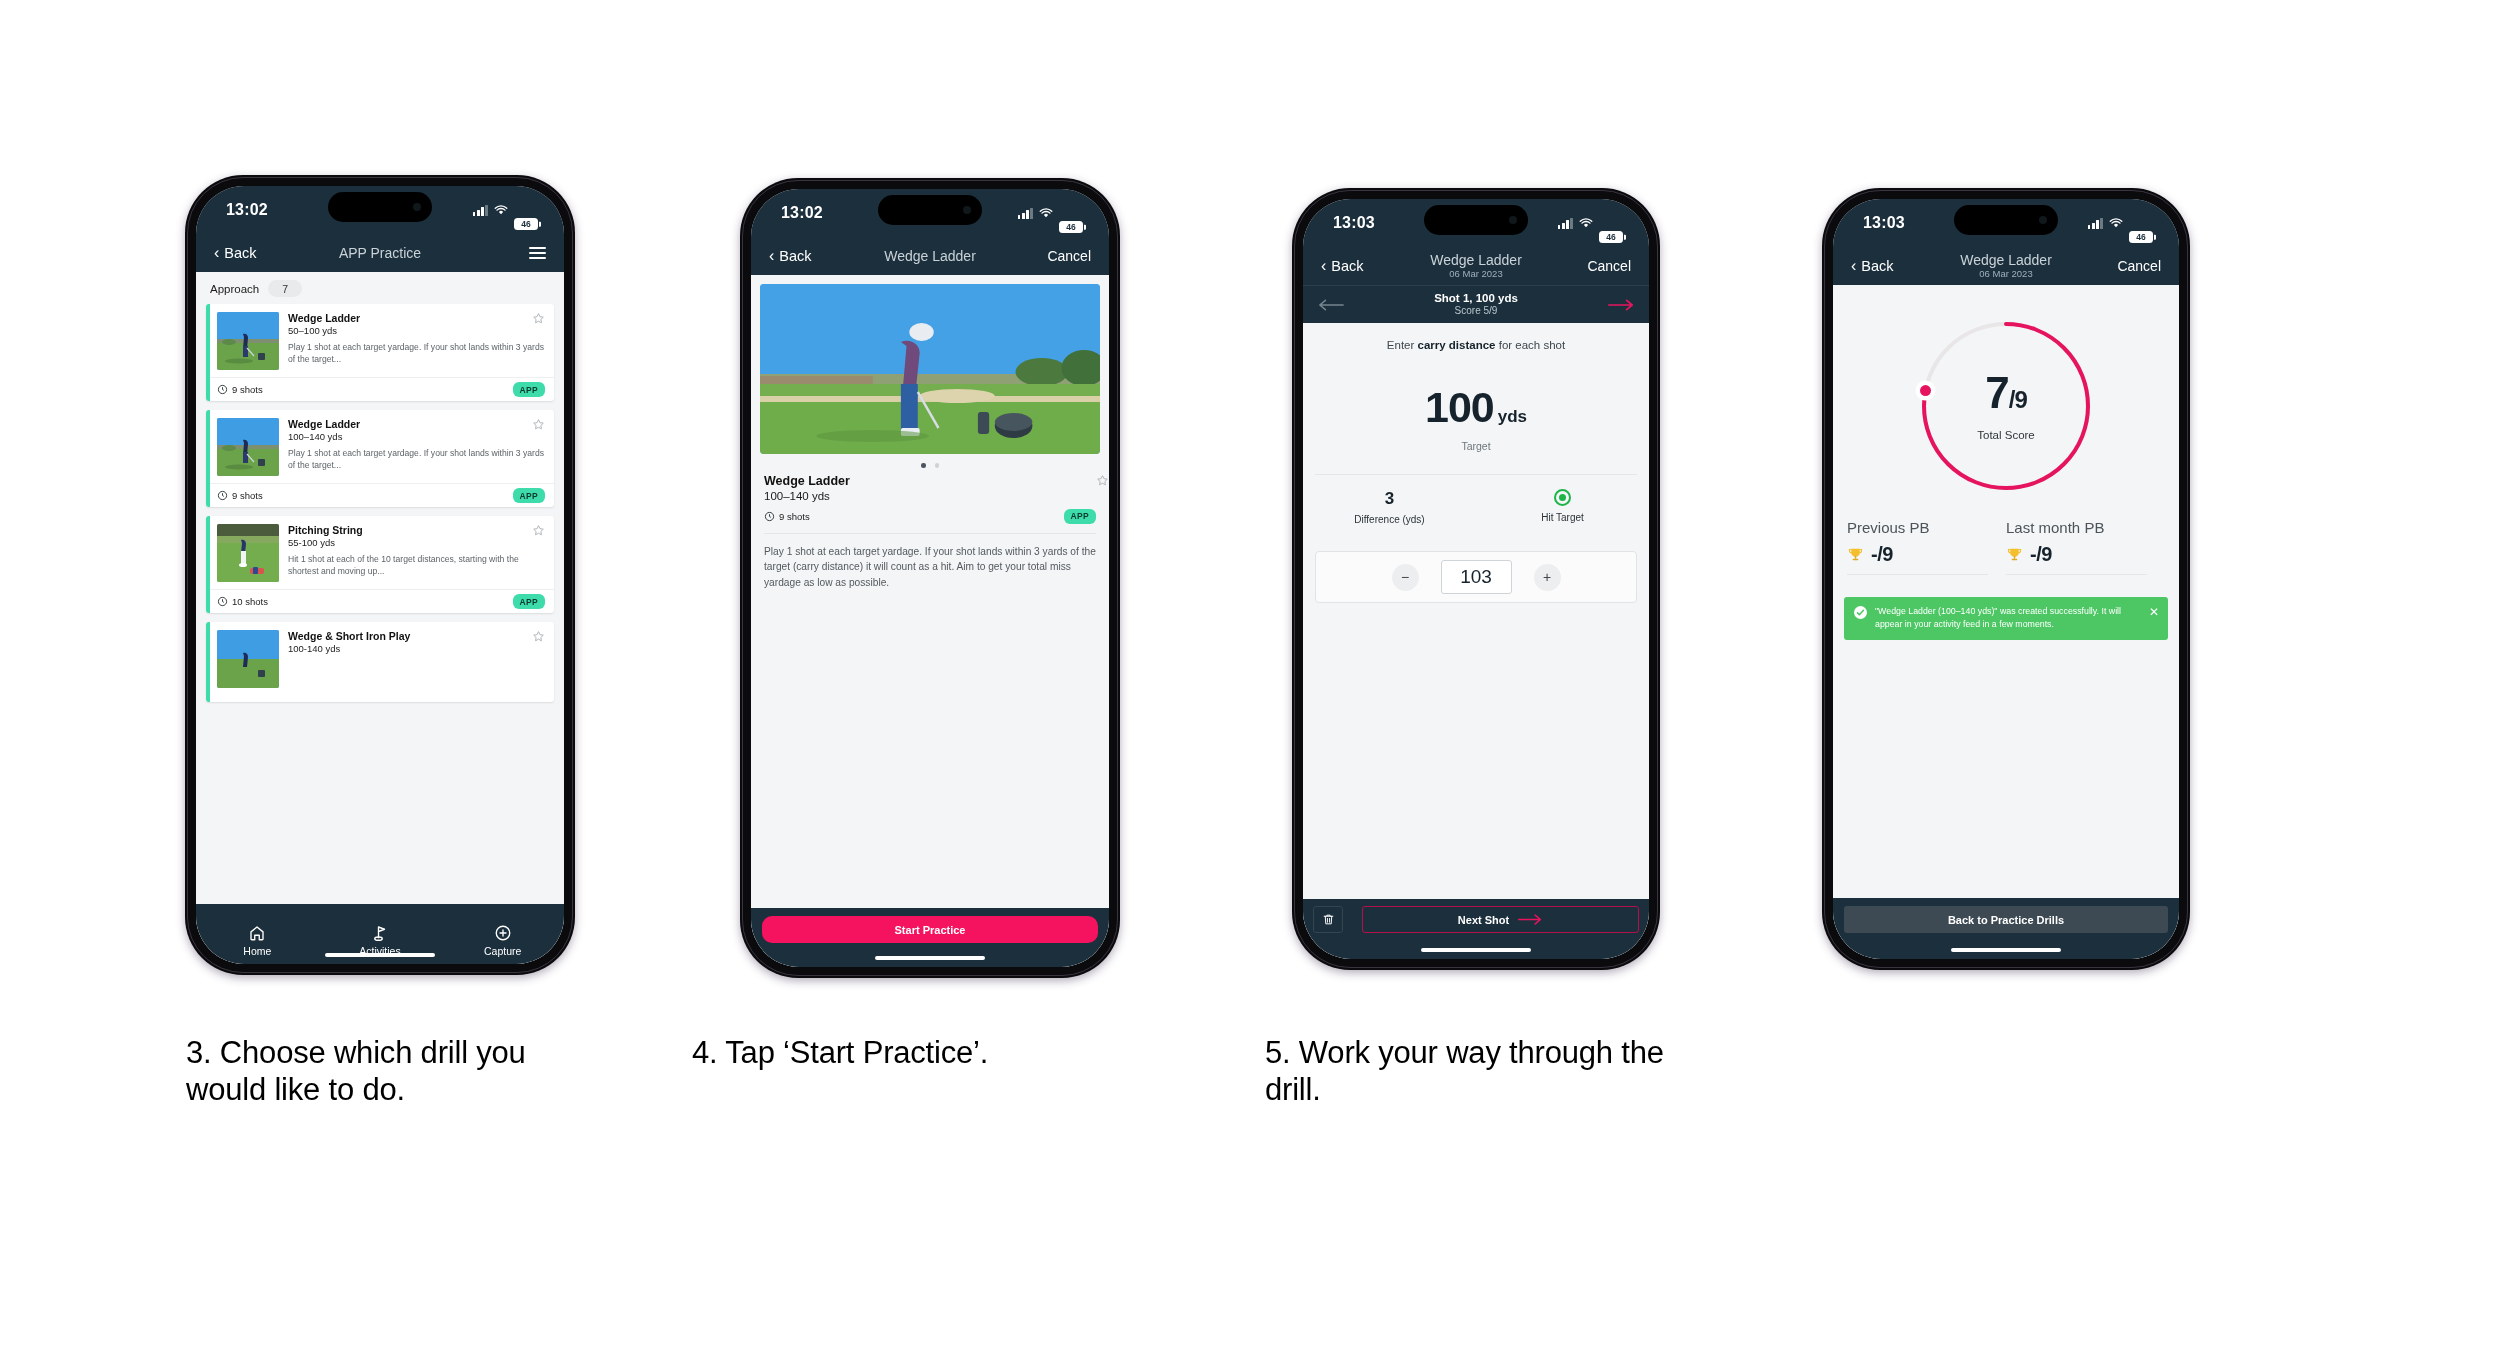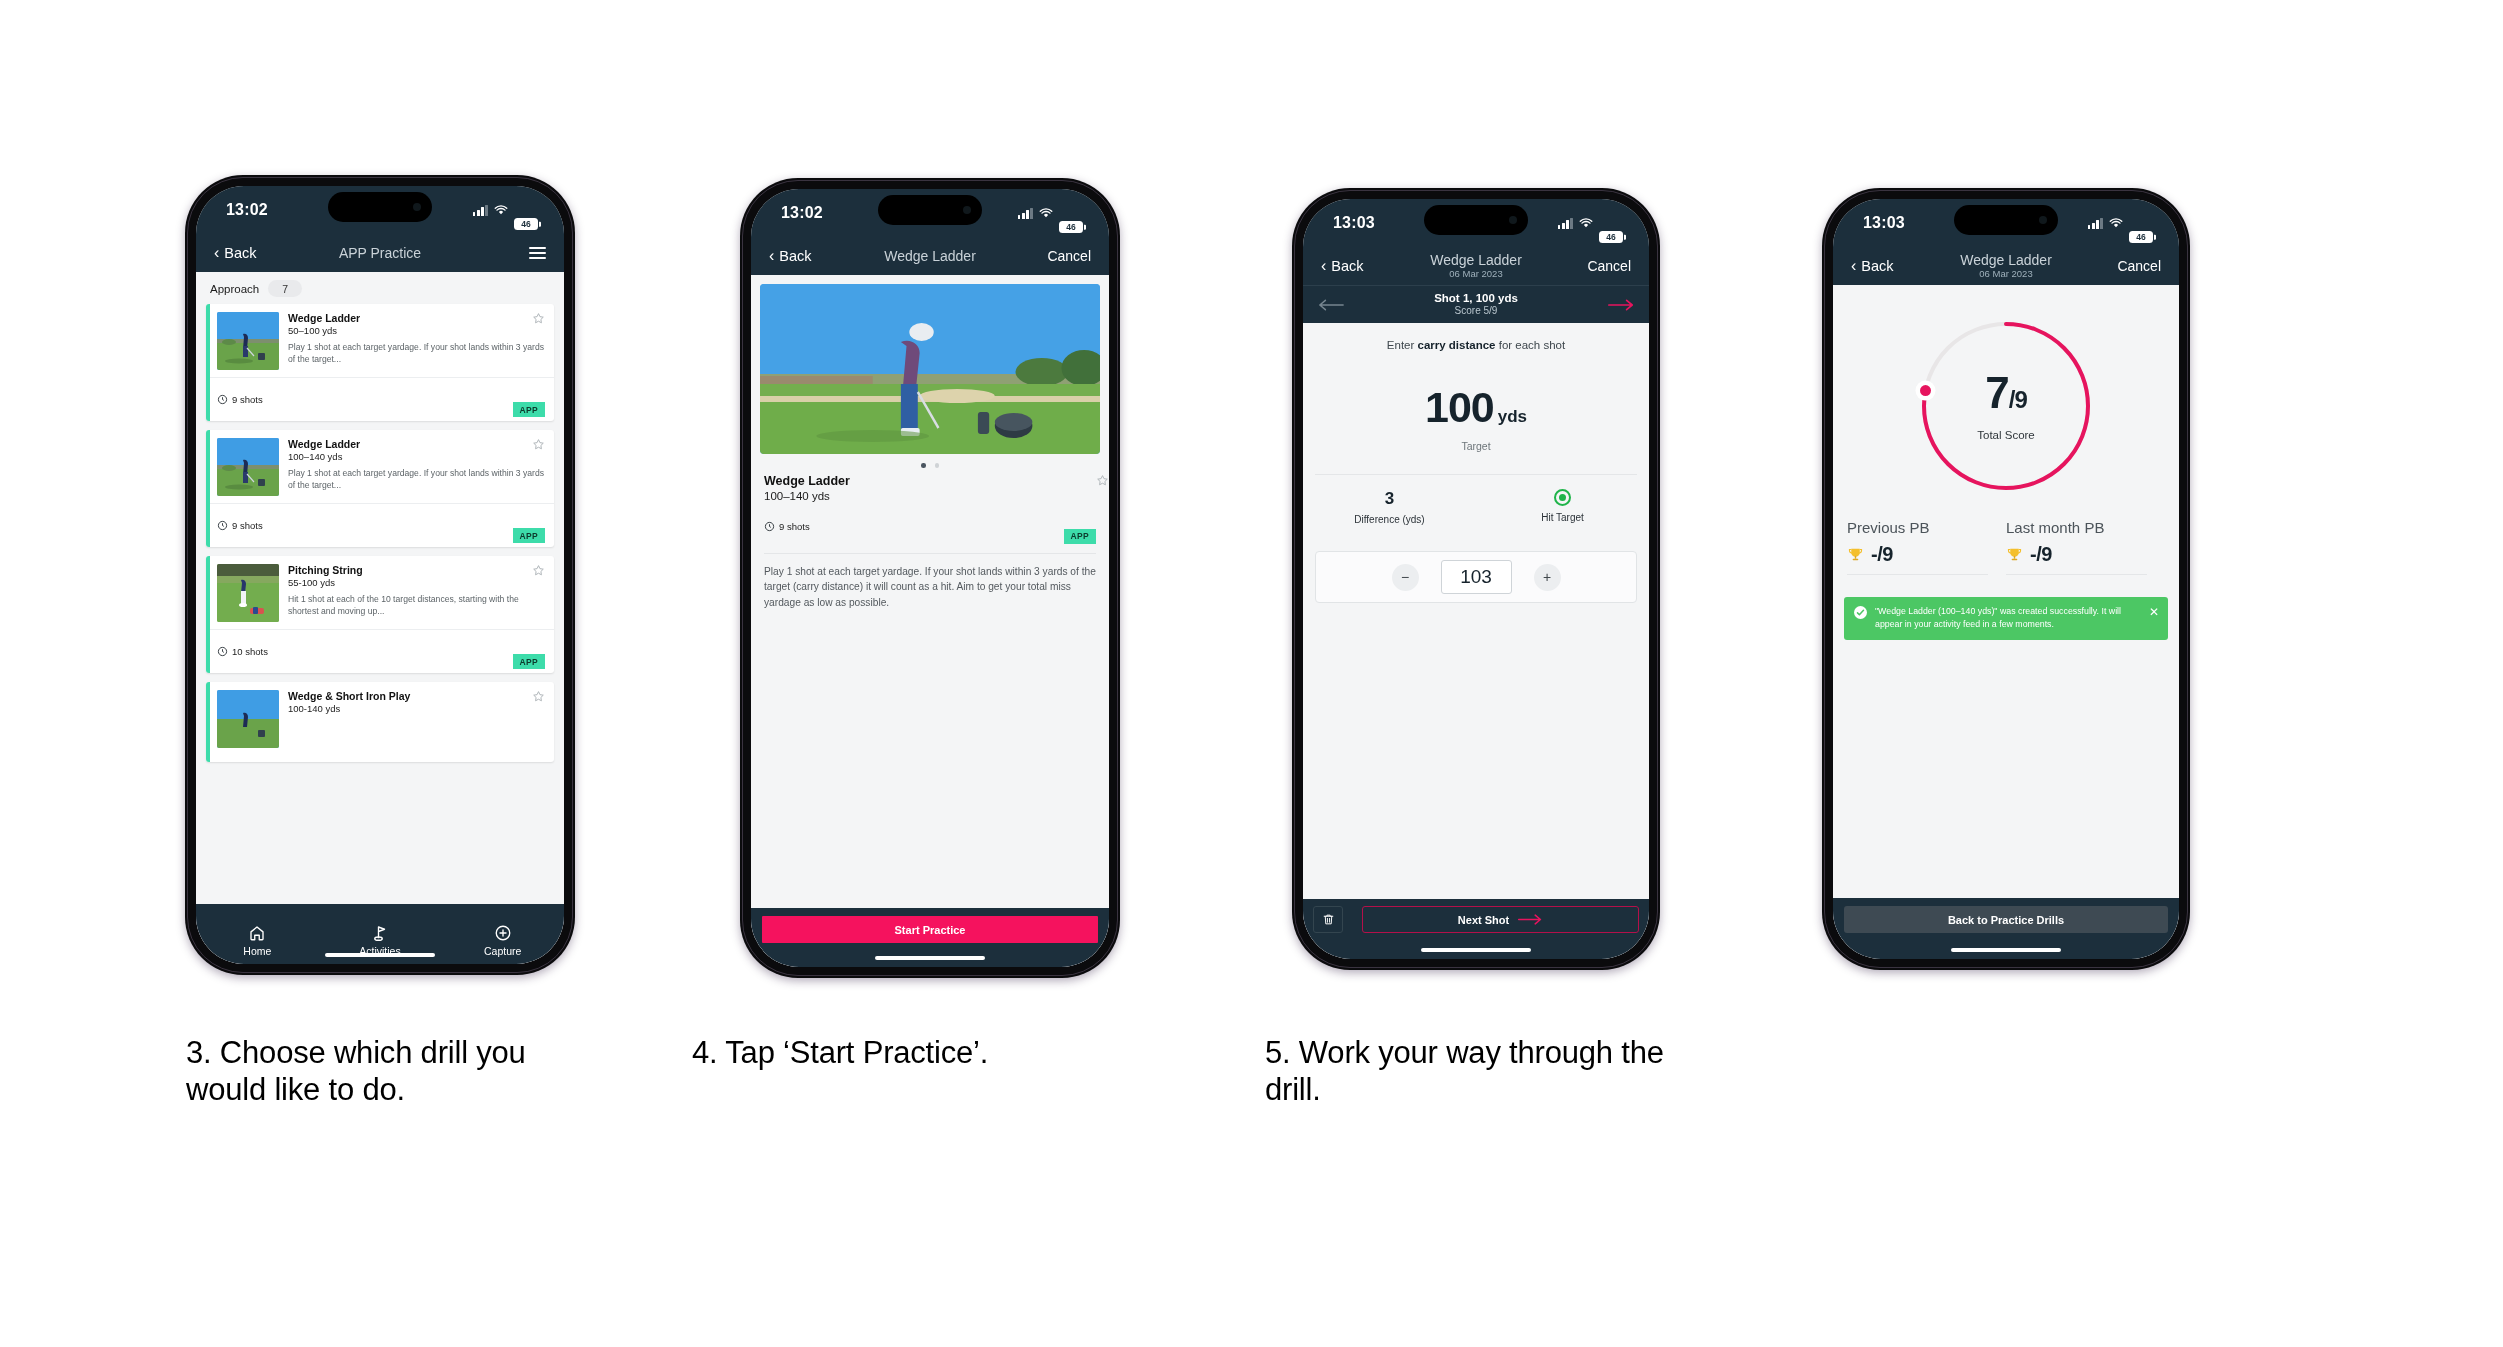--- a/index.html
+++ b/index.html
@@ -106,21 +106,21 @@
   .card-title { font-size: 10.5px; font-weight: 700; color: #111; }
   .card-sub { font-size: 9.5px; color: #222; margin-top: 1px; }
   .card-desc { font-size: 8.6px; color: #5d6468; line-height: 1.45; margin-top: 5px; }
   .star { position: absolute; right: 9px; top: 8px; width: 13px; height: 13px; }
   .card-foot {
     border-top: 1px solid #eceef0; display: flex; align-items: center;
     justify-content: space-between; padding: 4px 9px 4px 11px;
   }
   .shots { display: flex; align-items: center; gap: 4px; font-size: 9.5px; color: #1b1b1b; }
   .badge { background:#3ddcaa; color:#0d3b2d; font-size:8.5px; font-weight:700;
-    border-radius: 0; padding: 2.5px 7px; letter-spacing:.3px;margin-top:20px; }
+    border-radius: 6px; padding: 2.5px 7px; letter-spacing:.3px; }
 
   
   .tabbar {
     position:absolute; left:0; right:0; bottom:0; height: 60px; background:#1c2f3c;
     display:flex; align-items:flex-start; padding-top:20px; color:#fff;
   }
   .tab { flex:1 1 0; display:flex; flex-direction:column; align-items:center; gap:3px; }
   .tab span { font-size: 10.5px; }
   .home-ind { position:absolute; left:50%; transform:translateX(-50%); bottom:7px;
     width: 110px; height: 4px; border-radius: 2px; background:#fff; }
@@ -131,21 +131,21 @@
   .dots i { width:4.5px;height:4.5px;border-radius:50%;background:#cfd3d6;display:block;}
   .dots i.on { background:#4a5560; }
   .p2-head { padding: 0 13px; position: relative; }
   .p2-title { font-size: 12.5px; font-weight: 700; color:#111; }
   .p2-sub { font-size: 11.5px; color:#1a1a1a; margin-top: 2px; }
   .p2-meta { display:flex; align-items:center; justify-content:space-between; margin-top:7px; }
   .p2-rule { height:1px; background:#e4e6e8; margin: 9px 13px 0; }
   .p2-desc { padding: 10px 13px 0; font-size: 10.2px; line-height: 1.55; color:#53595e; }
   .cta-wrap { background:#1c2f3c; padding: 8px 11px 0; }
   .cta {
-    height: 27px; border-radius: 1px; background:#f5125e; color:#fff;
+    height: 27px; border-radius: 10px; background:#f5125e; color:#fff;
     font-size: 11px; font-weight: 700; display:flex; align-items:center; justify-content:center;
   }
 
   
   .p3-prompt { text-align:center; font-size: 11.5px; color:#3e474d; padding: 16px 10px 0; }
   .p3-prompt b { color:#16232c; font-weight:700; }
   .p3-target { text-align:center; padding-top: 32px; }
   .p3-target .big { font-size: 43px; font-weight: 800; color:#16232c; letter-spacing:-1px; }
   .p3-target .unit { font-size: 17px; font-weight: 700; color:#16232c; margin-left: 4px; }
   .p3-target .lbl { font-size: 10.5px; color:#6d757a; margin-top: 8px; }

